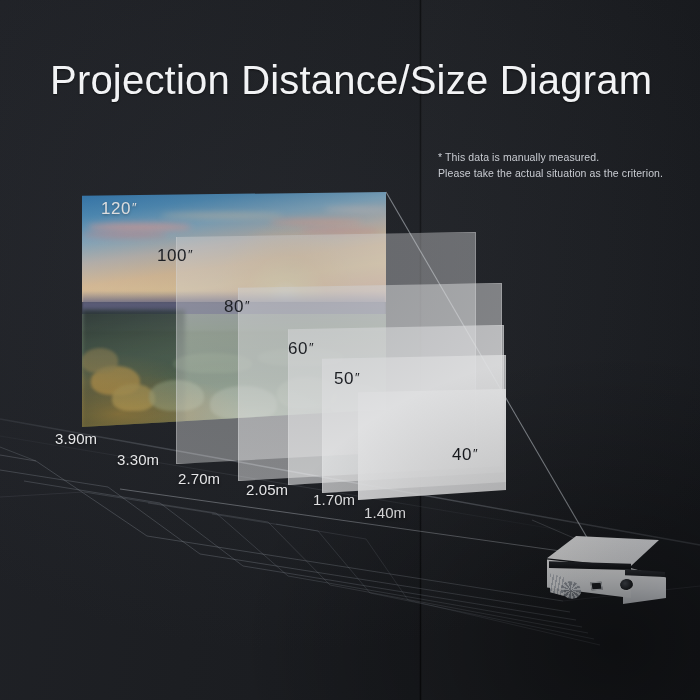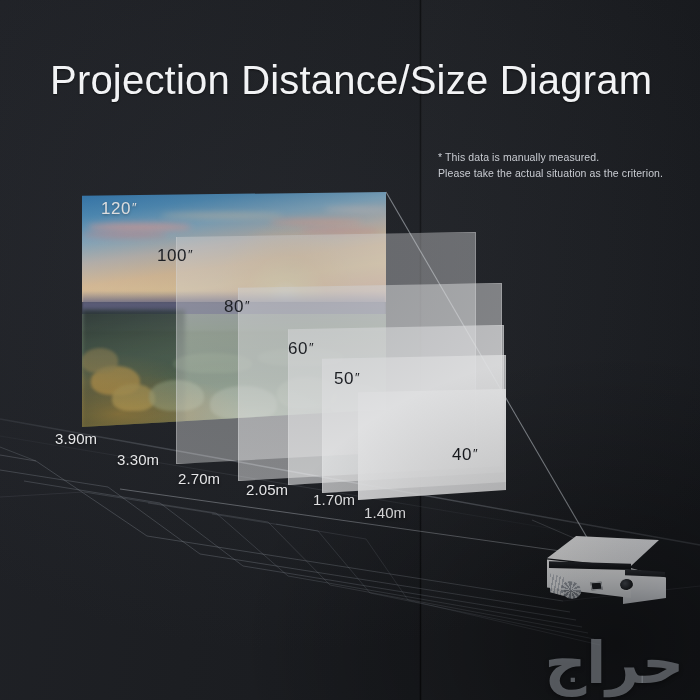--- a/index.html
+++ b/index.html
@@ -356,15 +356,14 @@
 
   <div id="bg-vignette"></div>
 
   <div id="title">Projection Distance/Size Diagram</div>
 
   <div id="note">
     <span>* This data is manually measured.</span>
     <span class="nl2">Please take the actual situation as the criterion.</span>
   </div>
 
-  <div id="watermark">حراج</div>
 
 </div>
 
 </body></html>

